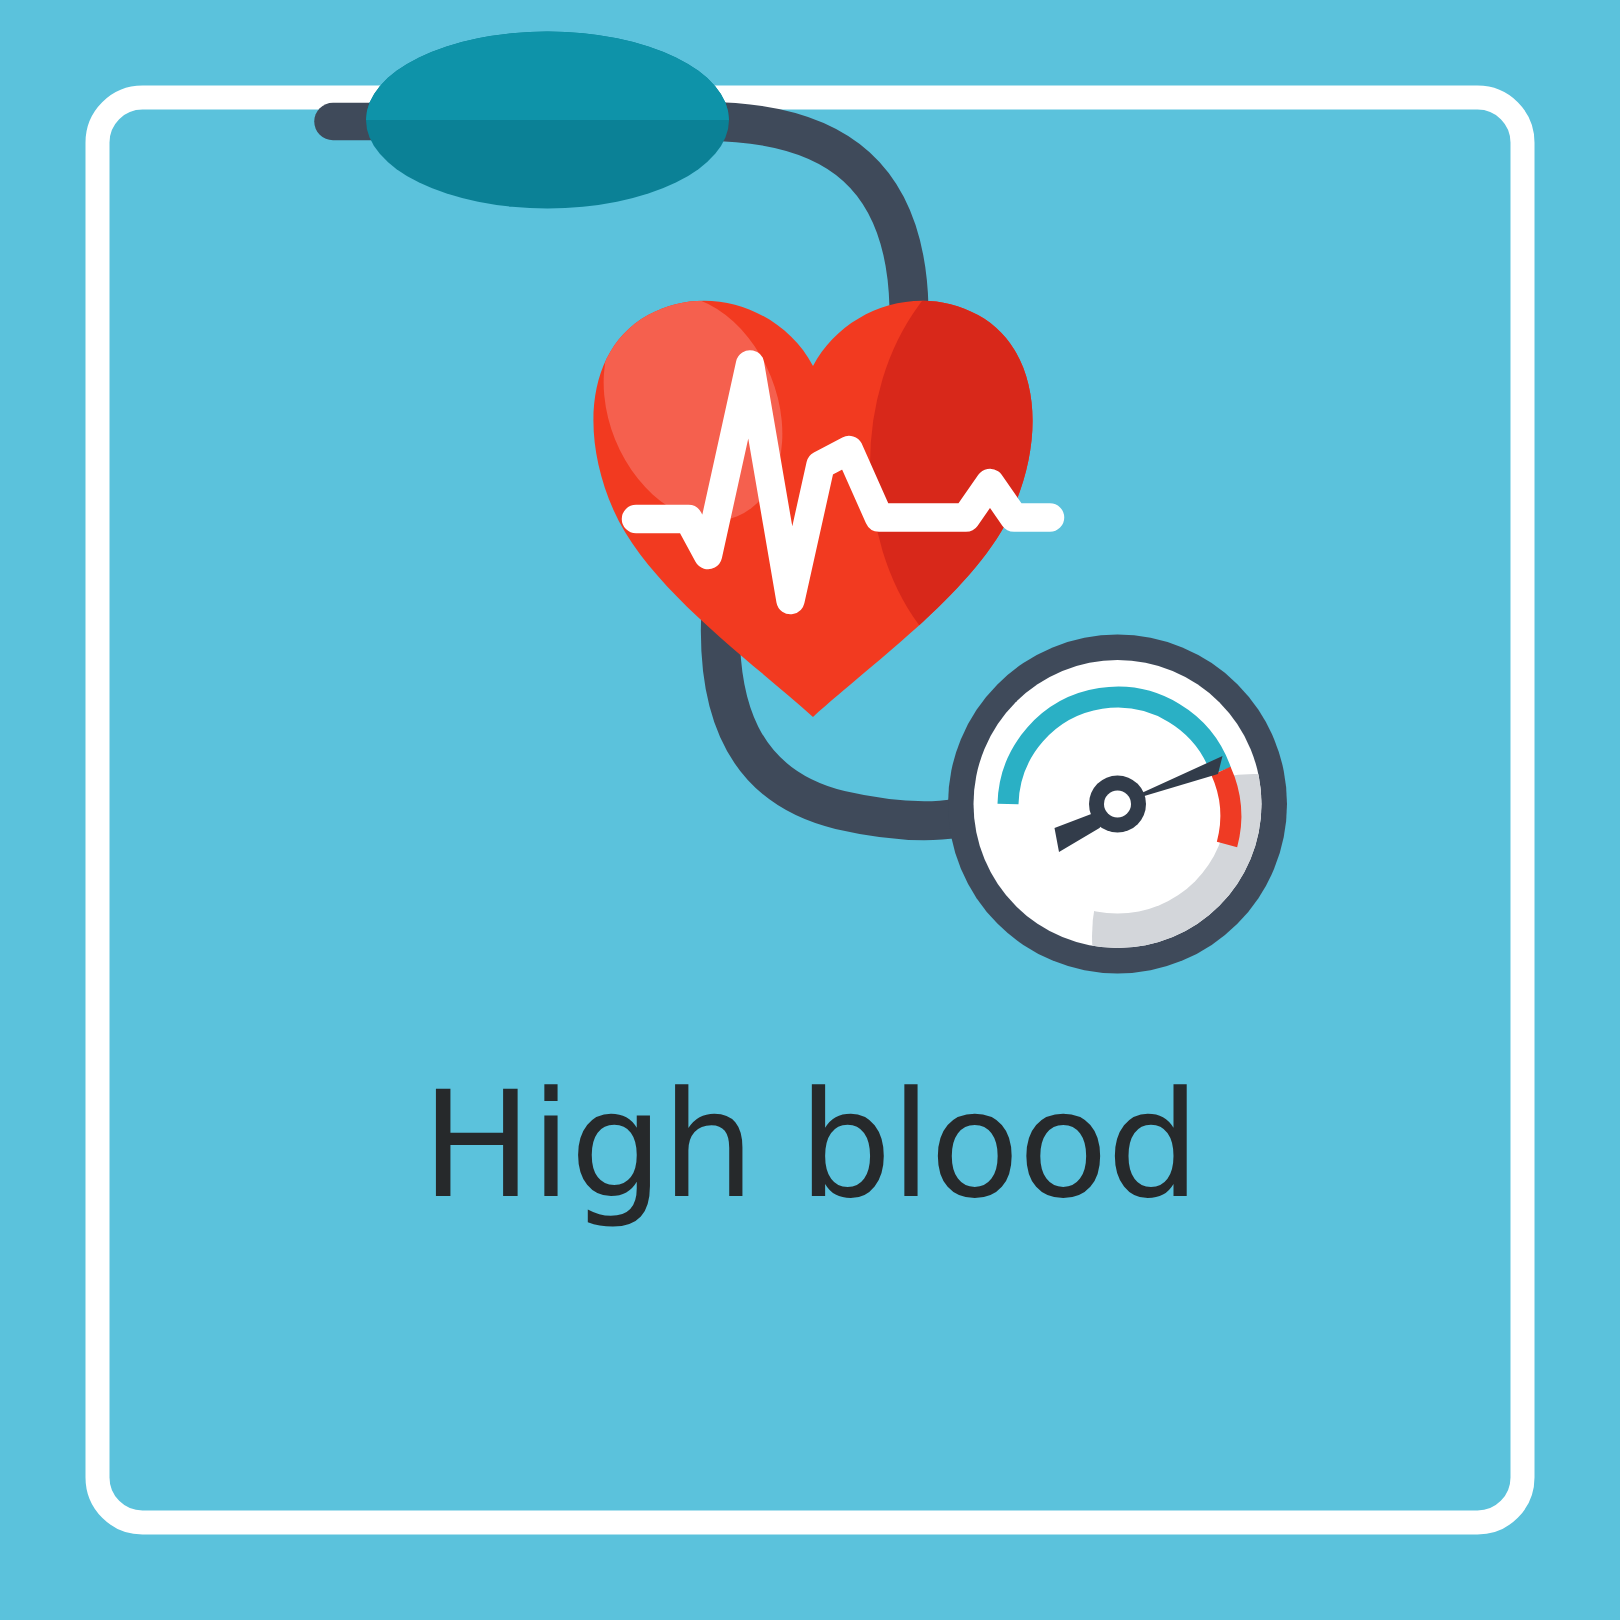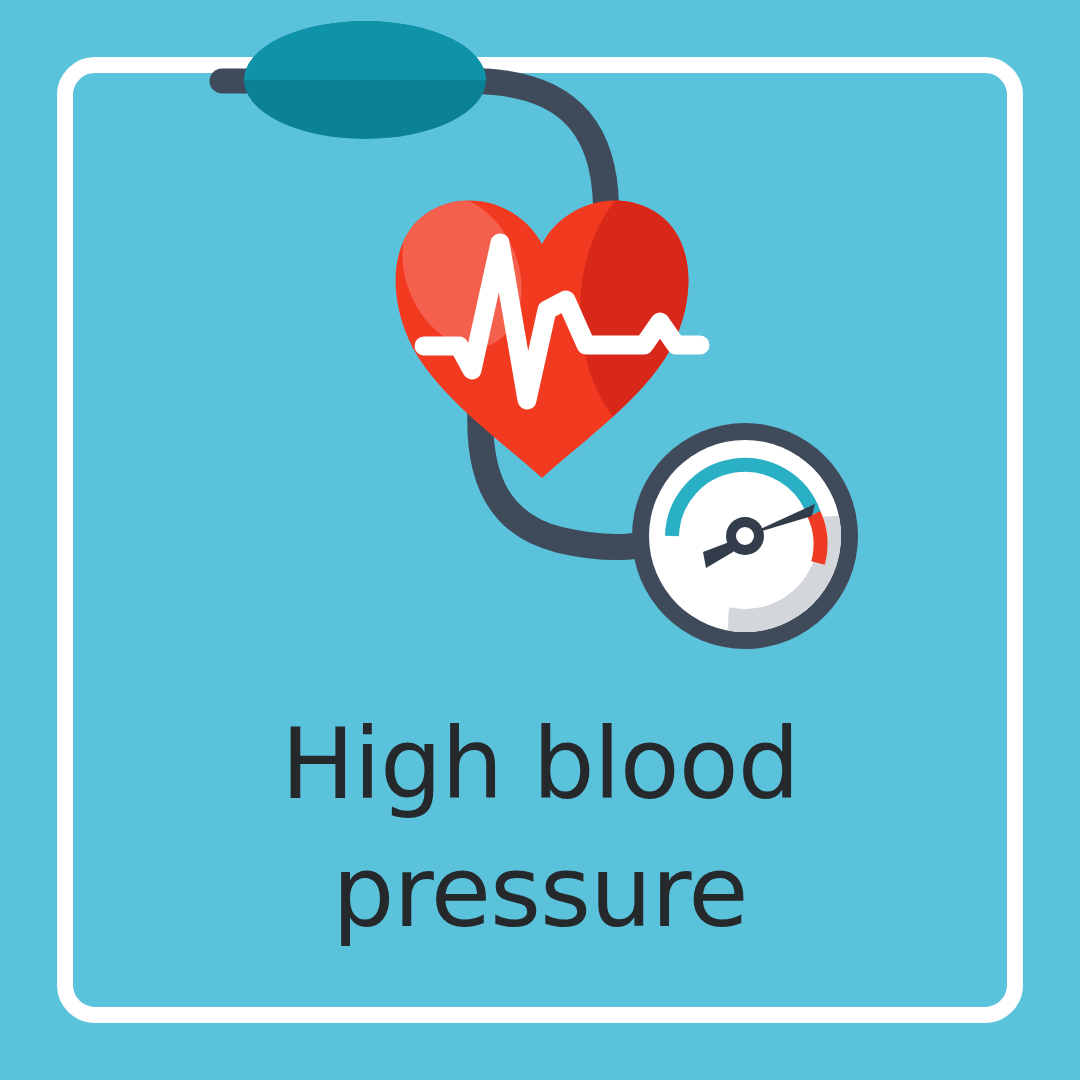--- a/index.html
+++ b/index.html
@@ -121,16 +121,15 @@
         <path d="M745 536 L 815 504 L 812 516 Z" fill="#323c4a"></path>
         <path d="M745 536 L 703 552 L 706 568 L 733 552 Z" fill="#323c4a"></path>
         <circle cx="745" cy="536" r="19" fill="#323c4a"></circle>
         <circle cx="745" cy="536" r="9" fill="#ffffff"></circle>
       </g>
     </g>
   </svg>
 
   <div class="caption-block">
     <span class="caption-line">High blood</span>
-    <span class="caption-line">pressure</span>
   </div>
 
 </div>
 
 </body></html>

